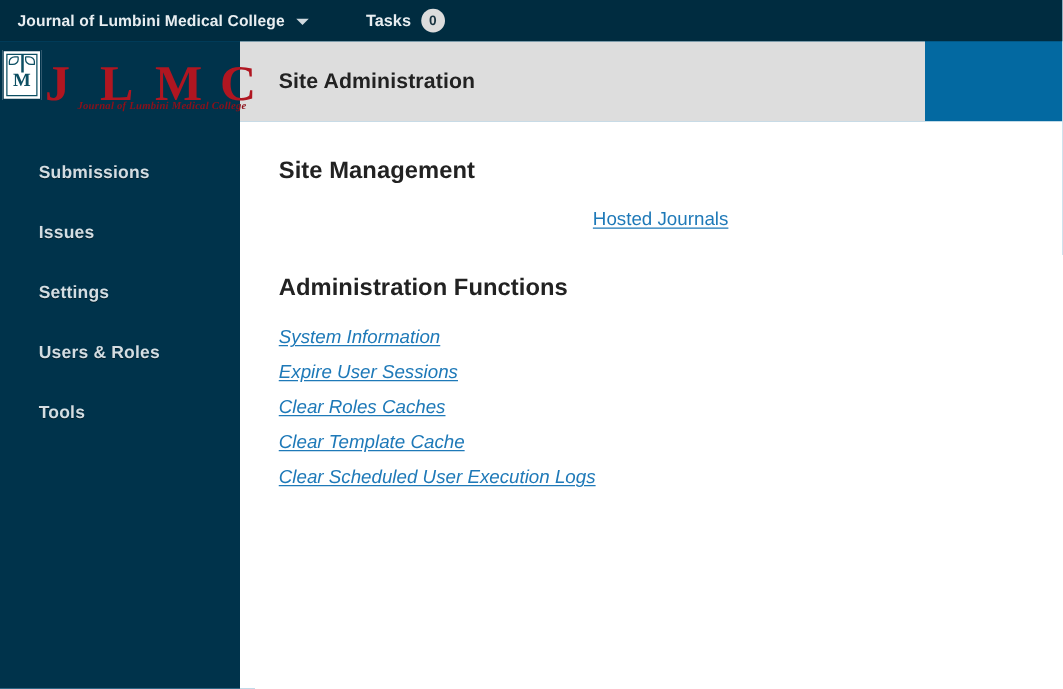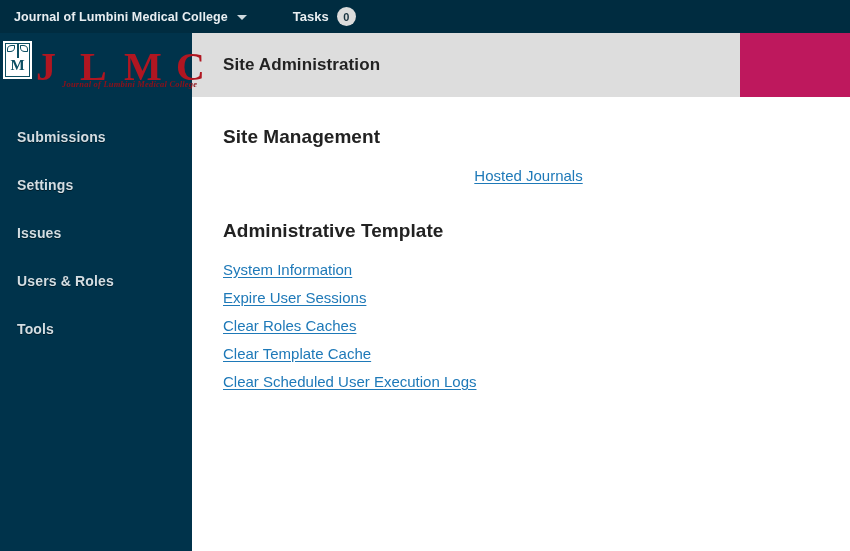--- a/index.html
+++ b/index.html
@@ -5,21 +5,21 @@
   * { margin:0; padding:0; box-sizing:border-box; }
   html, body {
     width:850px; height:551px;
     font-family:"Liberation Sans", sans-serif;
     background:#ffffff;
     overflow:hidden;
   }
   #app {
     position:relative;
     width:850px; height:551px;
-    background:#be185d;
+    background:#0369a1;
   }
 
   
   .topbar {
     position:absolute; top:0; left:0;
     width:850px; height:33px;
     background:#002c40;
     display:flex; align-items:center;
     z-index:30;
   }
@@ -139,21 +139,21 @@
   }
 
   .nav-list {
     position:absolute; top:80px; left:0;
     width:192px;
     list-style:none;
   }
   .nav-item {
     height:48px;
     display:flex; align-items:center;
-    padding-left:17px;
+    padding-left:31px;
     cursor:pointer;
   }
   .nav-item .nav-label {
     color:#d3dde2;
     font-size:14px;
     font-weight:bold;
     letter-spacing:0.15px;
     text-shadow:0 1px 0 rgba(0,0,0,0.45);
   }
 
@@ -188,21 +188,21 @@
     font-weight:bold;
     color:#222222;
     letter-spacing:0.05px;
   }
   .link-list { list-style:none; }
   .link-list li { line-height:1; }
   .site-mgmt .section-title { margin-bottom:0; }
   .site-mgmt .link-list { margin-top:20px;text-align:center; }
   .admin-fn { margin-top:36px; }
   .admin-fn .link-list { margin-top:20px; }
-  .admin-fn .link-list li { margin-bottom:12px; }
+  .admin-fn .link-list li { margin-bottom:12px;font-style:italic; }
 
   a.olink {
     font-size:15px;
     color:#1e79b8;
     text-decoration:underline;
     text-underline-offset:2px;
     cursor:pointer;
   }
 </style>
 </head>
@@ -239,24 +239,24 @@
         <span class="jl jl-c">C</span>
         <span class="brand-tagline">Journal of Lumbini Medical College</span>
       </div>
     </div>
 
     <ul class="nav-list">
       <li class="nav-item">
         <span class="nav-label">Submissions</span>
       </li>
       <li class="nav-item">
+        <span class="nav-label">Issues</span>
+      </li>
+      <li class="nav-item">
         <span class="nav-label">Settings</span>
-      </li>
-      <li class="nav-item">
-        <span class="nav-label">Issues</span>
       </li>
       <li class="nav-item">
         <span class="nav-label">Users &amp; Roles</span>
       </li>
       <li class="nav-item">
         <span class="nav-label">Tools</span>
       </li>
     </ul>
   </div>
 
@@ -269,21 +269,21 @@
     <div class="section site-mgmt">
       <h2 class="section-title">Site Management</h2>
       <ul class="link-list">
         <li>
           <a class="olink" href="#">Hosted Journals</a>
         </li>
       </ul>
     </div>
 
     <div class="section admin-fn">
-      <h2 class="section-title">Administrative Template</h2>
+      <h2 class="section-title">Administration Functions</h2>
       <ul class="link-list">
         <li>
           <a class="olink" href="#">System Information</a>
         </li>
         <li>
           <a class="olink" href="#">Expire User Sessions</a>
         </li>
         <li>
           <a class="olink" href="#">Clear Roles Caches</a>
         </li>

